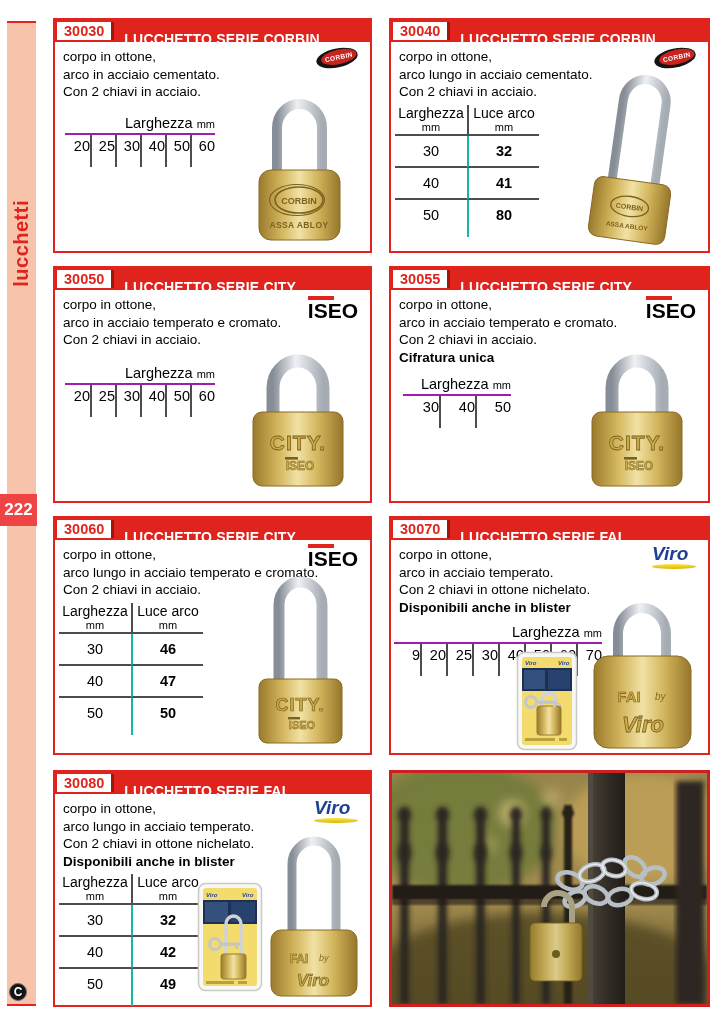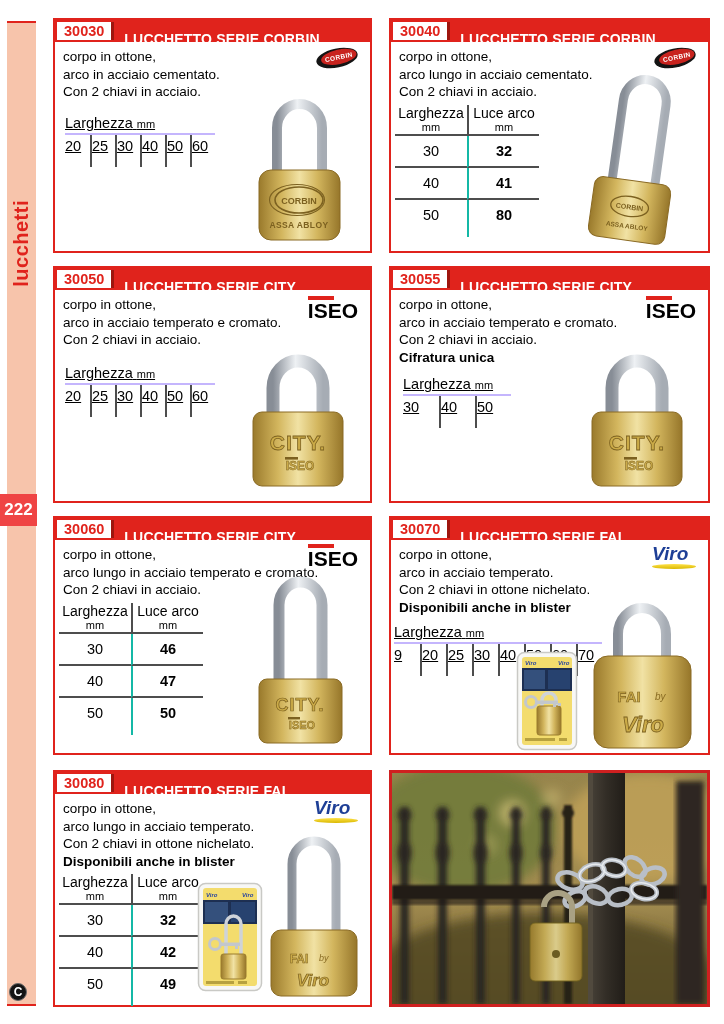--- a/index.html
+++ b/index.html
@@ -28,24 +28,24 @@
   .note{font-weight:bold;}
   .logo{position:absolute;}
   
   .iseo{position:relative;font-weight:bold;font-size:21px;line-height:1;color:#000;padding-top:4px;}
   .iseo-bar{position:absolute;top:0;left:0;width:26px;height:4px;background:#e0231c;}
   
   .viro-txt{display:block;color:#1e3f96;font-weight:bold;font-style:italic;font-size:19px;line-height:1;}
   .viro-swoosh{display:block;width:44px;height:5px;border-radius:50%;
         background:linear-gradient(#ffe24a,#d9b800);margin-top:1px;}
   
-  .t1{display:inline-block;text-align:left;text-decoration:underline;}
+  .t1{display:inline-block;text-align:right;}
   .t1-head{font-size:14.5px;padding-bottom:2px;}
   .unit{font-size:11px;}
-  .t1-vals{display:flex;border-top:2px solid #c4b5fd;}
+  .t1-vals{display:flex;border-top:2px solid #a21caf;}
   .t1-cell{padding:3px 0 13px 0;font-size:14.5px;box-sizing:border-box;}
   .t1-cell + .t1-cell{border-left:2px solid #4d4d4d;}
   
   .t2{display:inline-block;text-align:center;}
   .t2-head{display:flex;}
   .t2-h{width:72px;border-bottom:2px solid #4d4d4d;padding-bottom:1px;box-sizing:border-box;}
   .t2-h.h2{border-left:2px solid #4d4d4d;}
   .t2-hname{font-size:14px;}
   .t2-row{display:flex;}
   .t2-c{width:72px;padding:7px 0;font-size:14.5px;border-bottom:2px solid #4d4d4d;box-sizing:border-box;}

